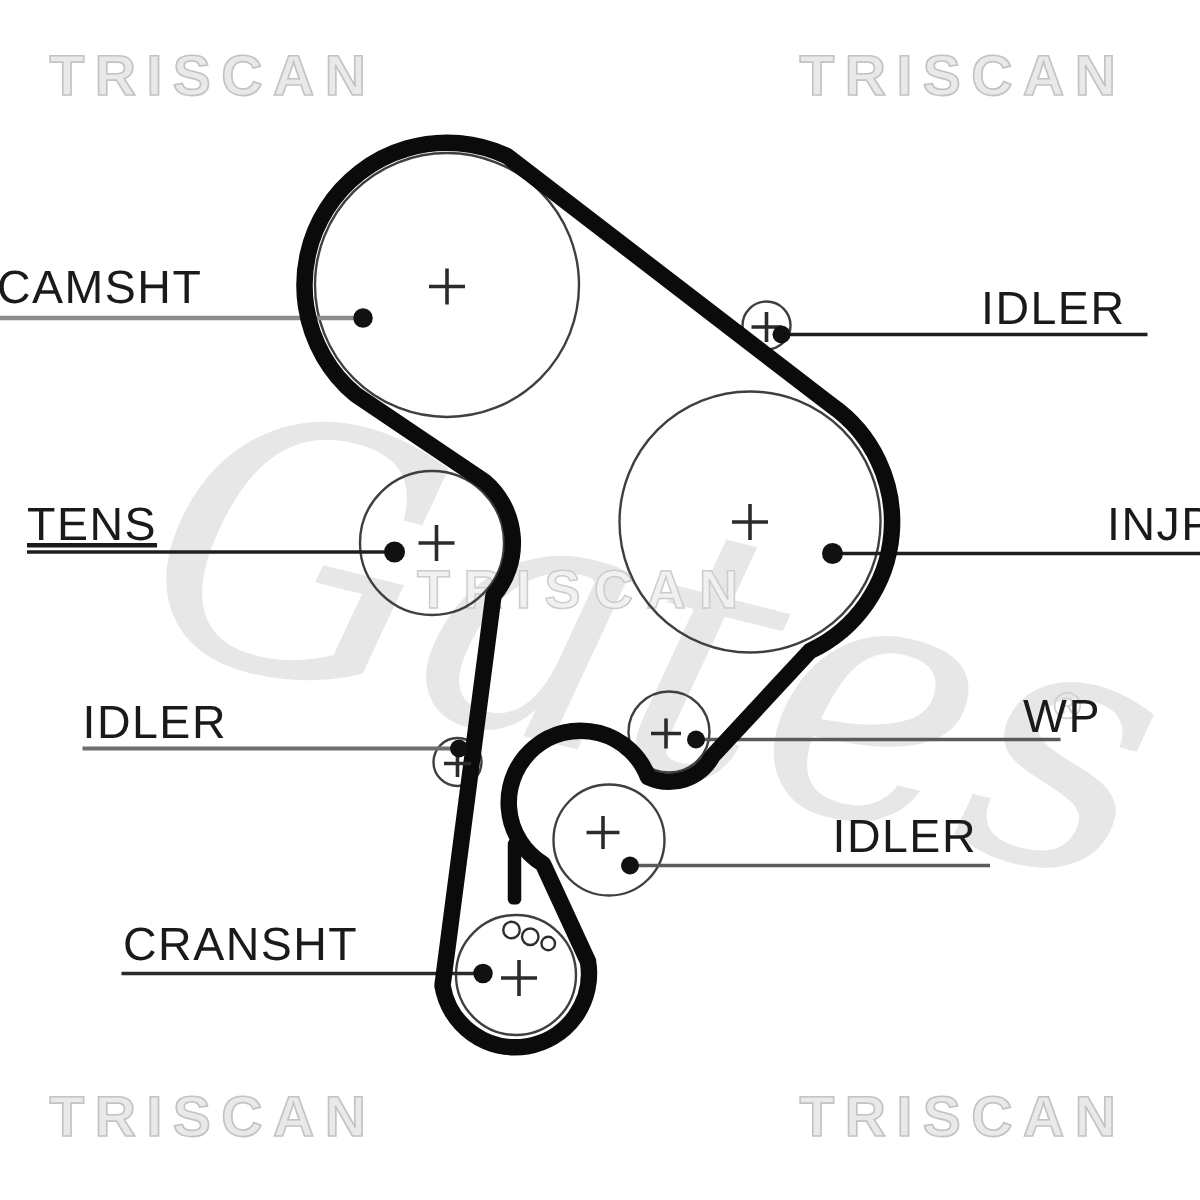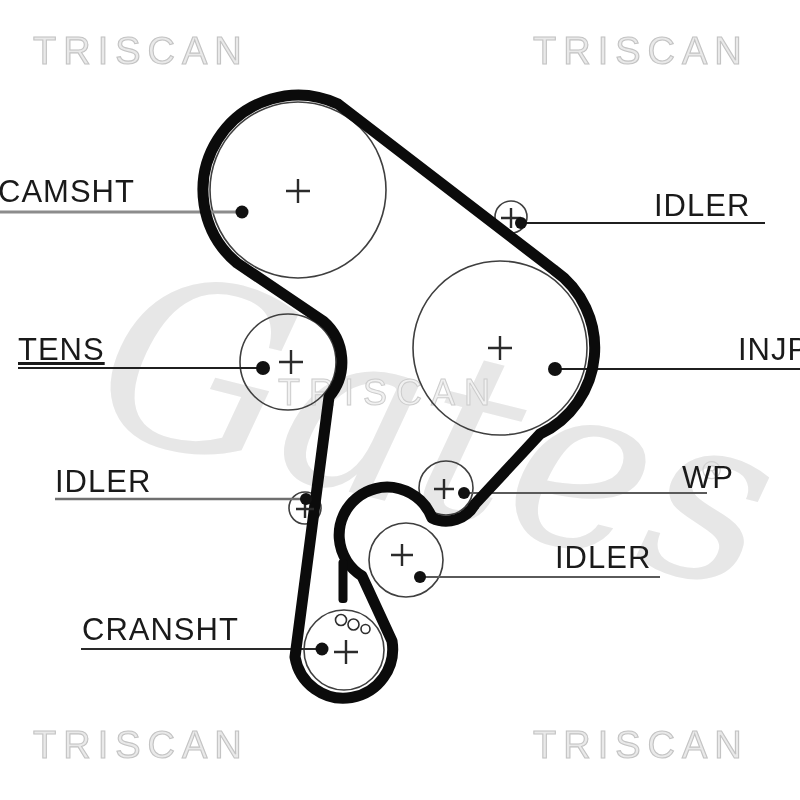--- a/index.html
+++ b/index.html
@@ -9,21 +9,21 @@
     font-family:"Liberation Sans", sans-serif;
     position:relative;
     overflow:hidden;
   }
   .stage{position:absolute;left:0;top:0;width:800px;height:800px;}
 
   
   .wm-triscan{
     position:absolute;
     font-size:38px;
-    font-weight:normal;
+    font-weight:bold;
     letter-spacing:7px;
     color:#e9e9e9;
     -webkit-text-stroke:1.1px #c3c3c3;
     white-space:nowrap;
     user-select:none;
   }
   .wm-triscan.mid{font-size:36px;letter-spacing:9px;color:#f1f1f1;-webkit-text-stroke:1px #cccccc;}
   .wm-gates{
     position:absolute;
     left:140px;top:215px;

